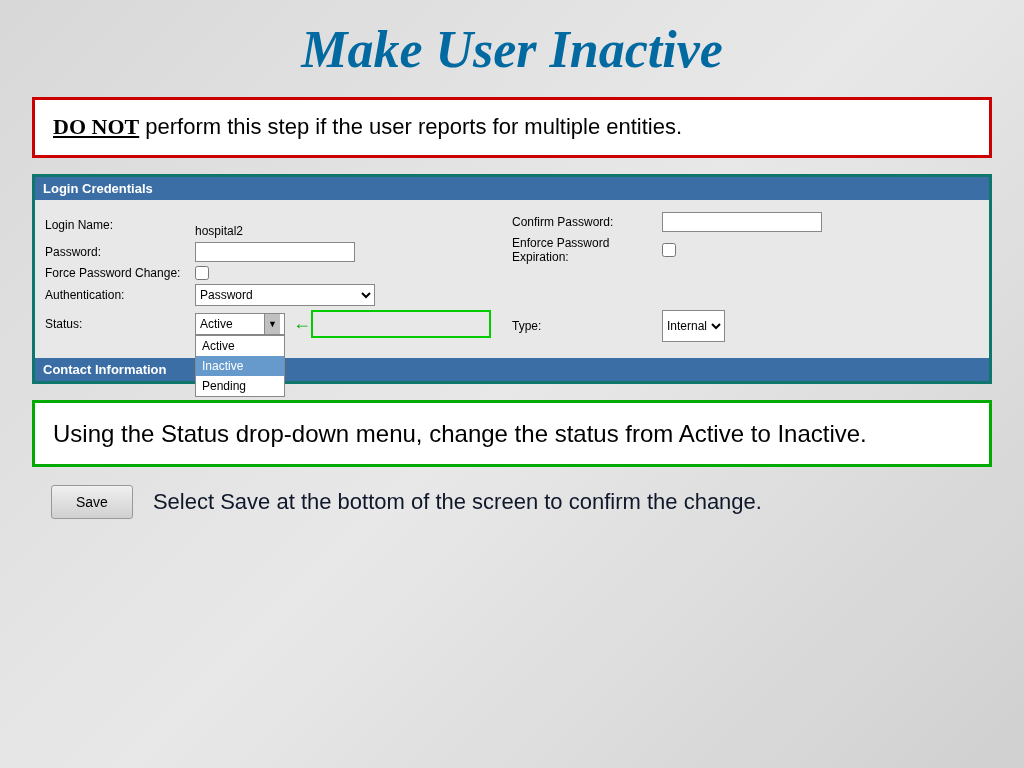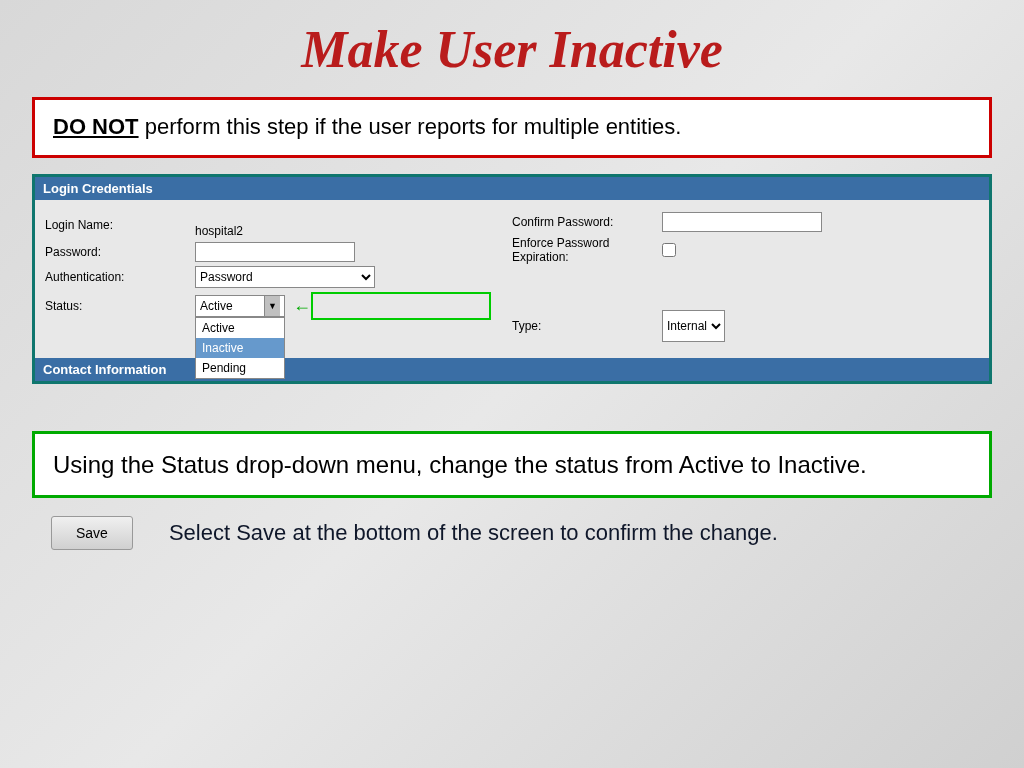--- a/index.html
+++ b/index.html
@@ -12,21 +12,21 @@
       overflow: hidden;
       display: flex;
       flex-direction: column;
       align-items: center;
       padding: 20px 30px;
     }
 
     .page-title {
       font-family: Georgia, 'Times New Roman', serif;
       font-size: 52px;
-      color: #b91c1c;
+      color: #0369a1;
       font-style: italic;
       margin-bottom: 18px;
       text-align: right;
     }
 
     .warning-box {
       border: 3px solid #cc0000;
       padding: 12px 18px;
       width: 960px;
       margin-bottom: 16px;
@@ -35,20 +35,21 @@
 
     .warning-text {
       font-size: 22px;
       color: #000;
       line-height: 1.4;
     }
 
     .warning-text .do-not {
       text-decoration: underline;
       font-weight: bold;
+      font-family: Liberation Serif, serif;
     }
 
     .form-panel {
       width: 960px;
       border: 3px solid #0f766e;
       margin-bottom: 16px;
     }
 
     .panel-header {
       background: #3a6ea5;
@@ -188,34 +189,33 @@
     .form-col {
       flex: 1;
     }
 
     .instruction-box {
       border: 3px solid #00aa00;
       padding: 14px 18px;
       width: 960px;
       margin-bottom: 18px;
       background: #fff;
-      margin-top: 31px;
     }
 
     .instruction-text {
       font-size: 24px;
       color: #000;
       line-height: 1.4;
     }
 
     .save-section {
       display: flex;
       align-items: center;
       width: 960px;
-      gap: 36px;
+      gap: 20px;
       padding-left: 19px;
     }
 
     .save-button {
       background: linear-gradient(to bottom, #f0f0f0, #d0d0d0);
       border: 1px solid #999;
       border-radius: 3px;
       padding: 8px 24px;
       font-size: 14px;
       cursor: pointer;
@@ -248,20 +248,24 @@
         <div class="form-row">
           <span class="form-label">Login Name:</span>
           <span class="form-value">hospital2</span>
         </div>
 
         <div class="form-row">
           <span class="form-label">Password:</span>
           <input type="text" class="form-input" value="" style="">
         </div>
 
+        <div class="form-row">
+          <span class="form-label">Force Password Change:</span>
+          <input type="checkbox" class="form-check" style="">
+        </div>
 
         <div class="form-row">
           <span class="form-label">Authentication:</span>
           <select class="auth-select">
             <option>Password</option>
           </select>
         </div>
 
         <div class="form-row">
           <span class="form-label">Status:</span>

